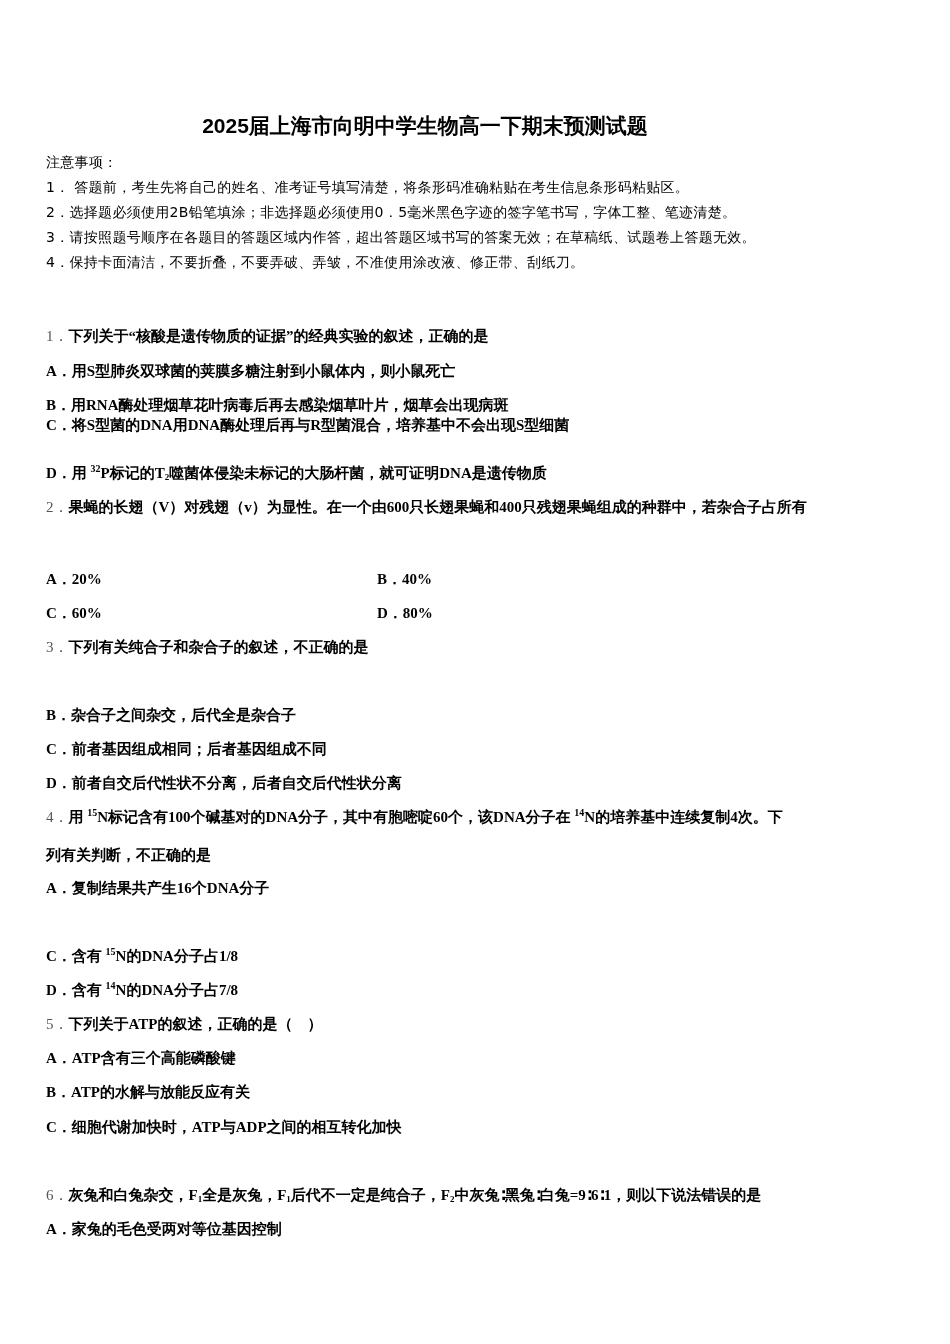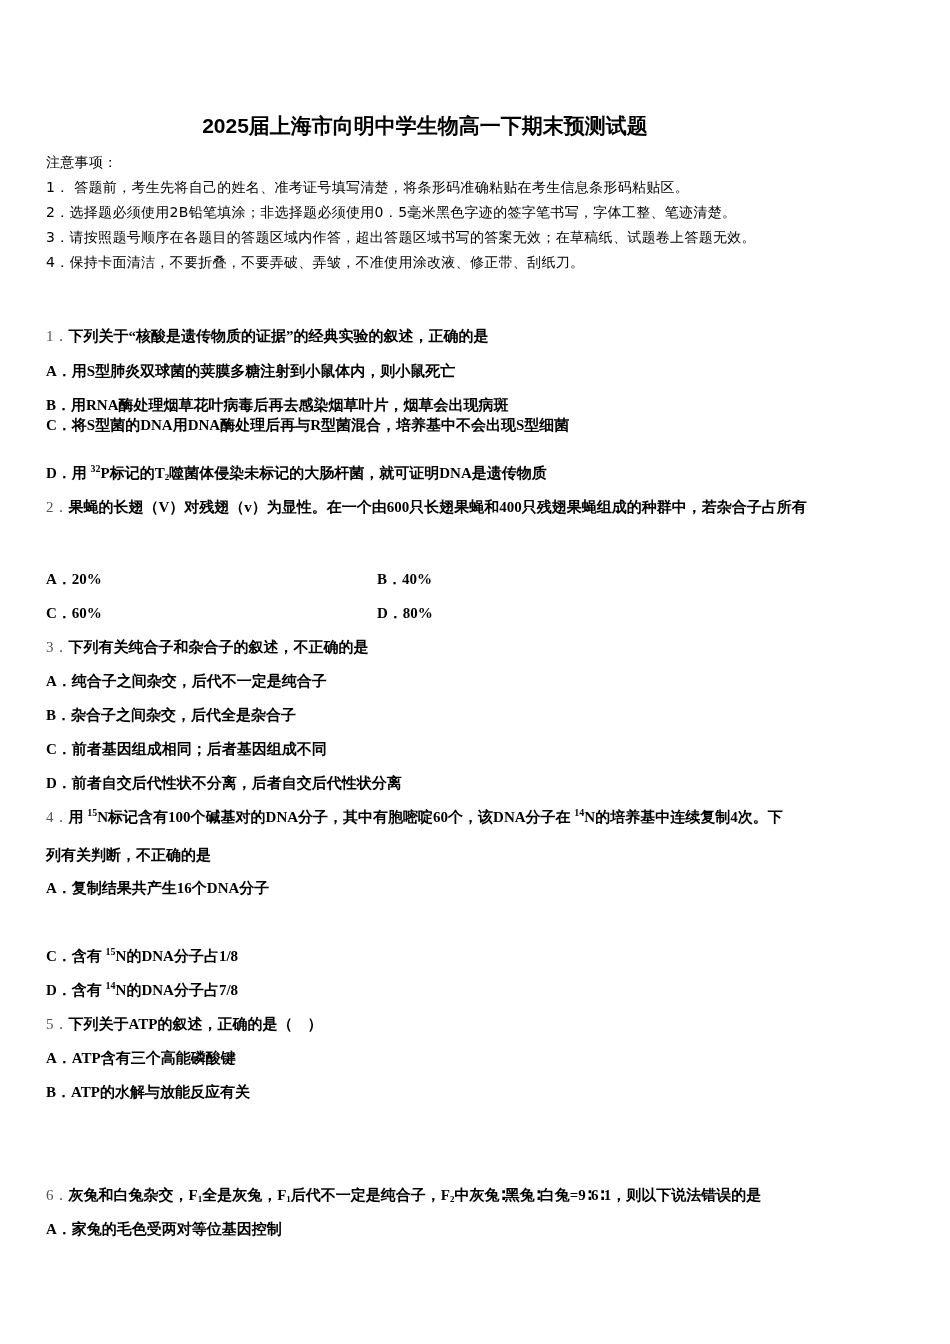--- a/index.html
+++ b/index.html
@@ -117,23 +117,20 @@
   <div class="line" style="top:603px;">
     <span class="opt-letter">C．</span><span class="bold">60%</span>
   </div>
   <div class="line col2" style="top:603px;">
     <span class="opt-letter">D．</span><span class="bold">80%</span>
   </div>
 
   <div class="line" style="top:637px;">
     <span class="qnum">3．</span><span class="q-text">下列有关纯合子和杂合子的叙述，不正确的是</span>
   </div>
-  <div class="line" style="top:671px;">
-    <span class="opt-letter">A．</span><span class="bold">纯合子之间杂交，后代不一定是纯合子</span>
-  </div>
   <div class="line" style="top:705px;">
     <span class="opt-letter">B．</span><span class="bold">杂合子之间杂交，后代全是杂合子</span>
   </div>
   <div class="line" style="top:739px;">
     <span class="opt-letter">C．</span><span class="bold">前者基因组成相同；后者基因组成不同</span>
   </div>
   <div class="line" style="top:773px;">
     <span class="opt-letter">D．</span><span class="bold">前者自交后代性状不分离，后者自交后代性状分离</span>
   </div>
 
@@ -153,20 +150,23 @@
 
   <div class="line" style="top:1014px;">
     <span class="qnum">5．</span><span class="q-text">下列关于ATP的叙述，正确的是（　）</span>
   </div>
   <div class="line" style="top:1048px;">
     <span class="opt-letter">A．</span><span class="bold">ATP含有三个高能磷酸键</span>
   </div>
   <div class="line" style="top:1082px;">
     <span class="opt-letter">B．</span><span class="bold">ATP的水解与放能反应有关</span>
   </div>
+  <div class="line" style="top:1117px;">
+    <span class="opt-letter">C．</span><span class="bold">细胞代谢加快时，ATP与ADP之间的相互转化加快</span>
+  </div>
 
   <div class="line" style="top:1185px;">
     <span class="qnum">6．</span><span class="q-text"><span>灰兔和白兔杂交，F</span><sub>1</sub><span>全是灰兔，F</span><sub>1</sub><span>后代不一定是纯合子，F</span><sub>2</sub><span>中灰兔∶黑兔∶白兔=9∶6∶1，则以下说法错误的是</span></span>
   </div>
   <div class="line" style="top:1219px;">
     <span class="opt-letter">A．</span><span class="bold">家兔的毛色受两对等位基因控制</span>
   </div>
 
 </div>
 

